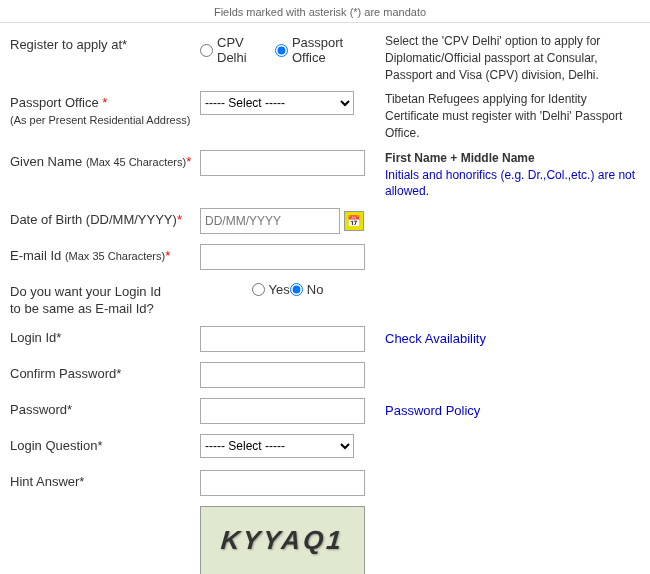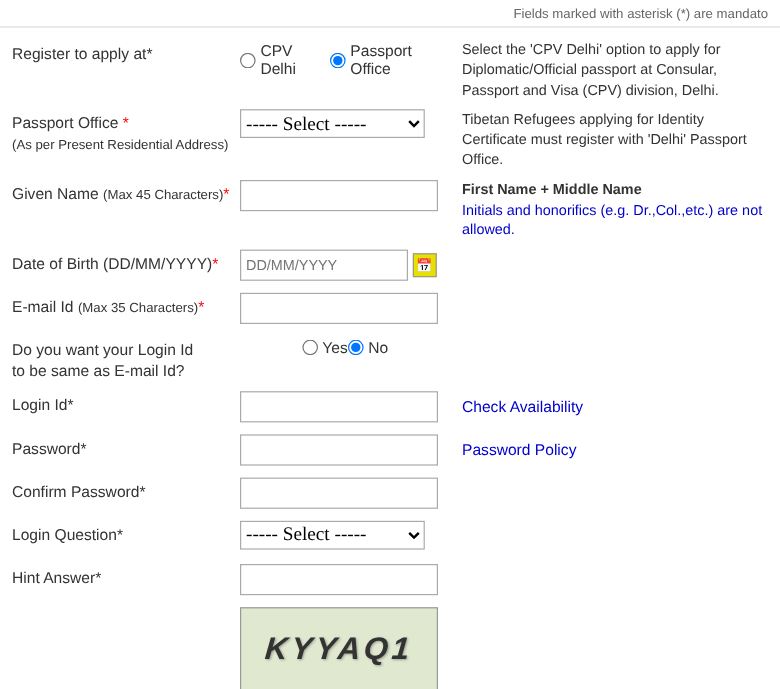--- a/index.html
+++ b/index.html
@@ -5,21 +5,21 @@
     * { box-sizing: border-box; margin: 0; padding: 0; }
     body {
       font-family: Arial, sans-serif;
       font-size: 13px;
       color: #333;
       background: #fff;
       width: 650px;
       min-height: 574px;
     }
     .top-note {
-      text-align: right;
+      text-align: center;
       font-size: 11px;
       color: #666;
       padding: 6px 10px 4px 0;
       border-bottom: 1px solid #ddd;
     }
     .form-container {
       padding: 10px 10px 10px 10px;
     }
     .form-row {
       display: flex;
@@ -64,23 +64,22 @@
       width: 165px;
       height: 26px;
       border: 1px solid #aaa;
       padding: 2px 4px;
       font-size: 12px;
     }
     select {
       width: 154px;
       height: 24px;
       border: 1px solid #aaa;
-      font-size: 16px;
+      font-size: 12px;
       background: #fff;
-      font-family: Liberation Serif, serif;
     }
     .radio-group {
       display: flex;
       flex-direction: row;
       gap: 2px;
       padding-top: 2px;
     }
     .radio-group label {
       font-size: 13px;
       display: flex;
@@ -268,38 +267,38 @@
     <div class="input-col">
       <input type="text" style="">
     </div>
     <div class="info-col link-col">
       <a class="link-blue">Check Availability</a>
     </div>
   </div>
 
   <div class="form-row">
     <div class="label-col">
+      <span>Confirm Password*</span>
+    </div>
+    <div class="input-col">
+      <input type="password" style="">
+    </div>
+    <div class="info-col"></div>
+  </div>
+
+  <div class="form-row">
+    <div class="label-col">
       <span>Password*</span>
     </div>
     <div class="input-col">
       <input type="password" style="">
     </div>
     <div class="info-col link-col">
       <a class="link-blue">Password Policy</a>
     </div>
-  </div>
-
-  <div class="form-row">
-    <div class="label-col">
-      <span>Confirm Password*</span>
-    </div>
-    <div class="input-col">
-      <input type="password" style="">
-    </div>
-    <div class="info-col"></div>
   </div>
 
   <div class="form-row">
     <div class="label-col">
       <span>Login Question*</span>
     </div>
     <div class="input-col">
       <select>
         <option>----- Select -----</option>
       </select>

